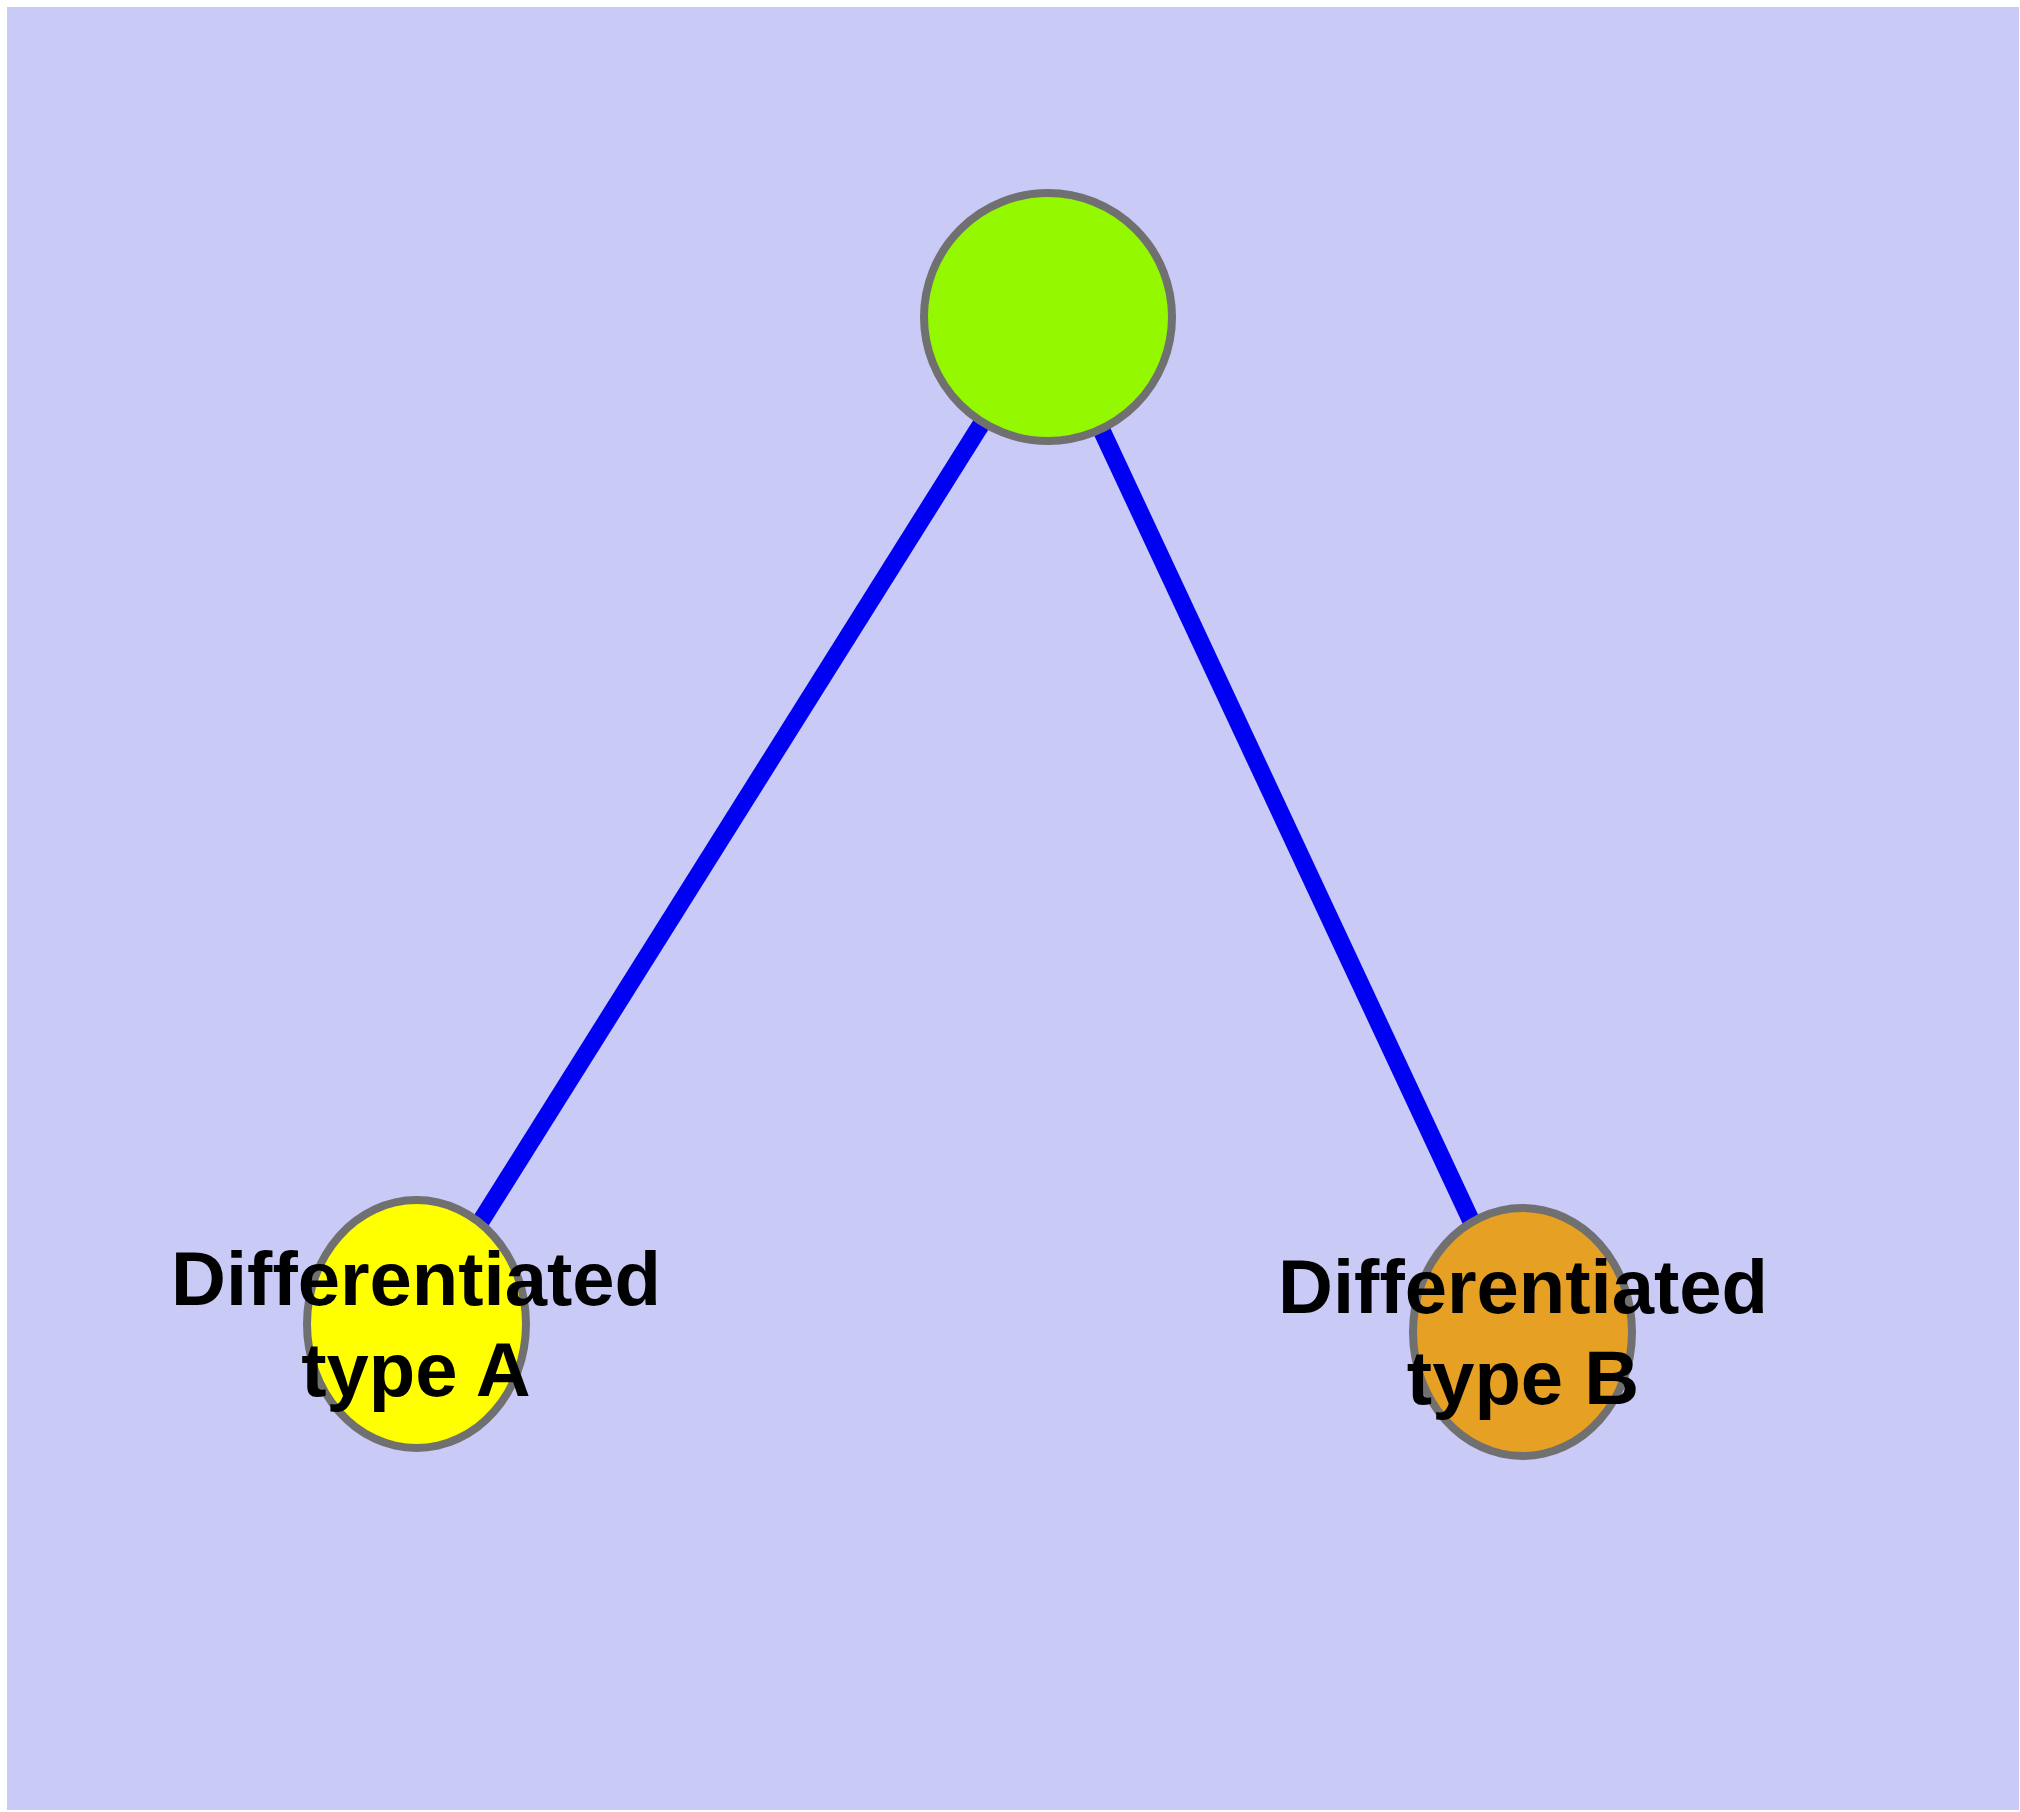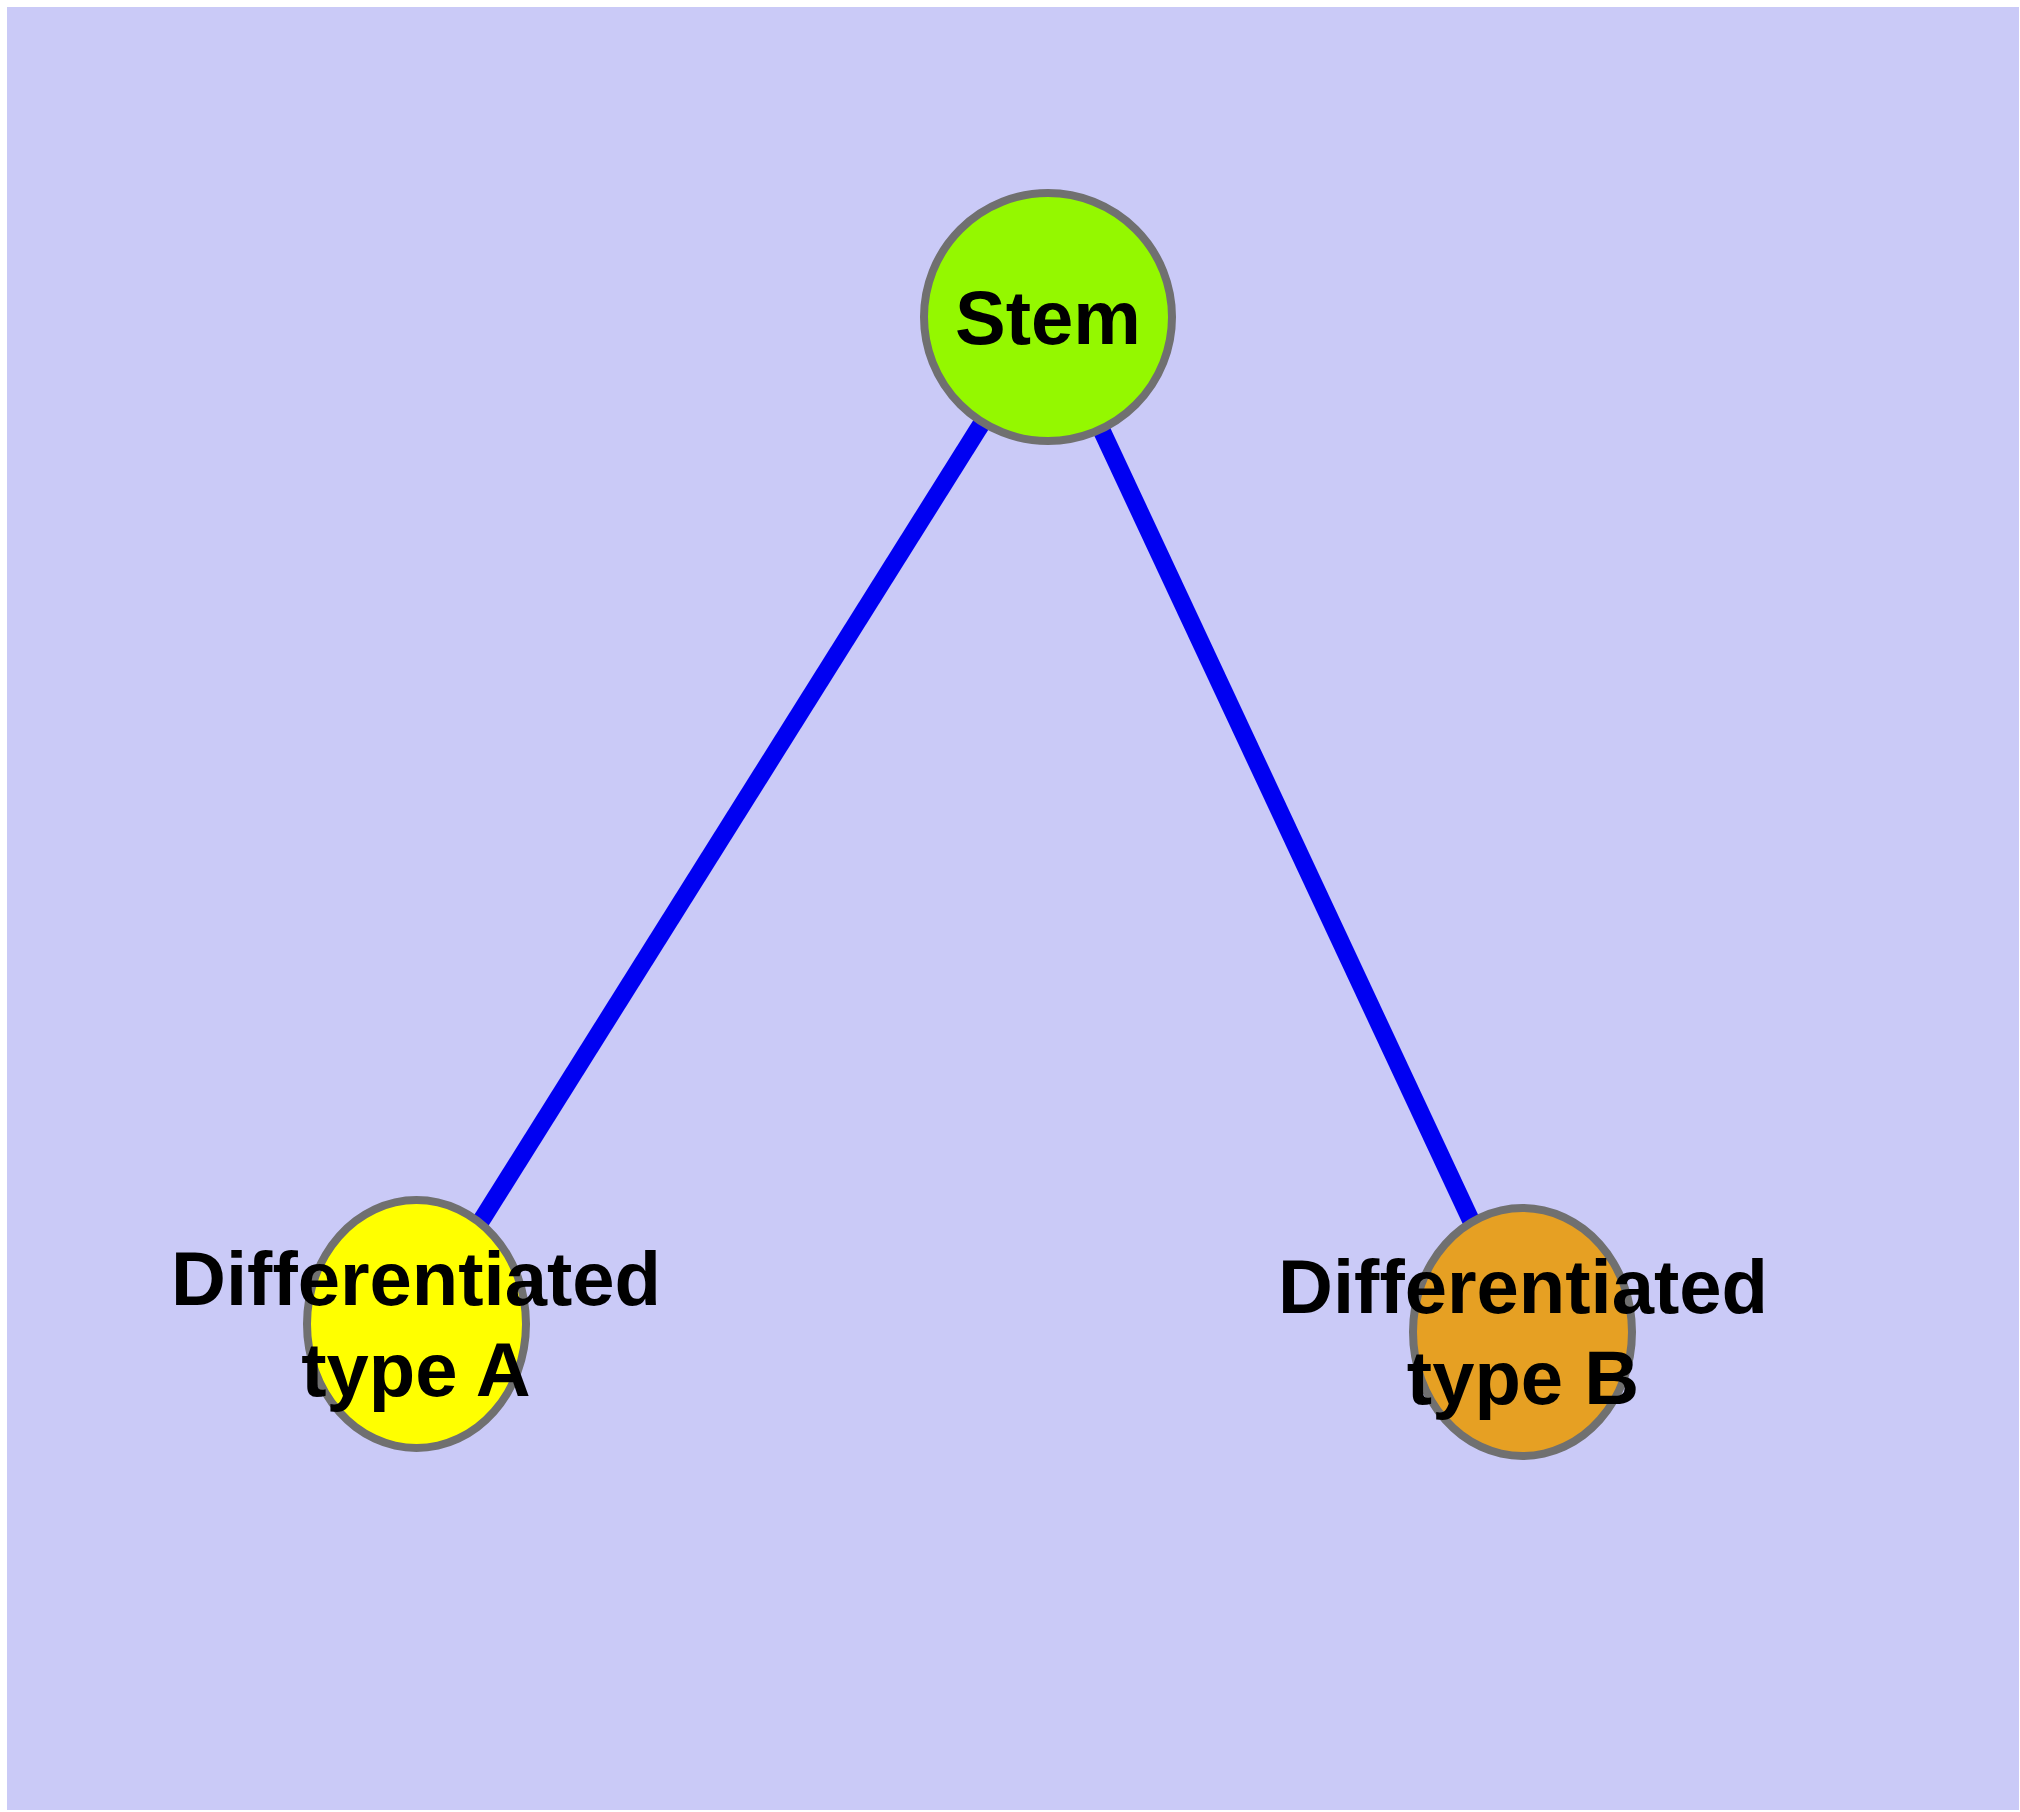--- a/index.html
+++ b/index.html
@@ -47,21 +47,20 @@
 <body>
 
 <div id="app" style="background: rgb(255, 255, 255);">
   <div class="canvas" style="background: rgb(202, 202, 247);"></div>
   <svg id="edge-layer" xmlns="http://www.w3.org/2000/svg" viewBox="0 0 2384 2138" width="2021" height="1812">
       <line x1="1237" y1="374" x2="491" y2="1562" stroke="#0000f2" stroke-width="21"></line>
       <line x1="1237" y1="374" x2="1797" y2="1572" stroke="#0000f2" stroke-width="21"></line>
     </svg>
   <div id="node-layer">
       <div class="node" style="left: 920px; top: 189px; width: 256px; height: 256px; background: rgb(148, 248, 0); border: 8.5px solid rgb(112, 112, 112);"></div>
-      <div class="node-label" style="left: 1048px; top: 317px;">Stem</div>
       <div class="node" style="left: 303px; top: 1196px; width: 227px; height: 256px; background: rgb(255, 255, 0); border: 8.5px solid rgb(112, 112, 112);"></div>
       <div class="node-label" style="left: 416px; top: 1324px;">Differentiated
 type A</div>
       <div class="node" style="left: 1409px; top: 1204px; width: 227px; height: 256px; background: rgb(230, 160, 35); border: 8.5px solid rgb(112, 112, 112);"></div>
       <div class="node-label" style="left: 1523px; top: 1332px;">Differentiated
 type B</div>
     </div>
 </div>
 
 

